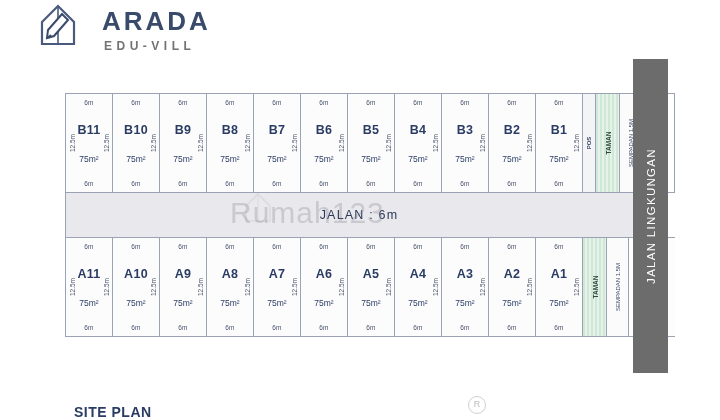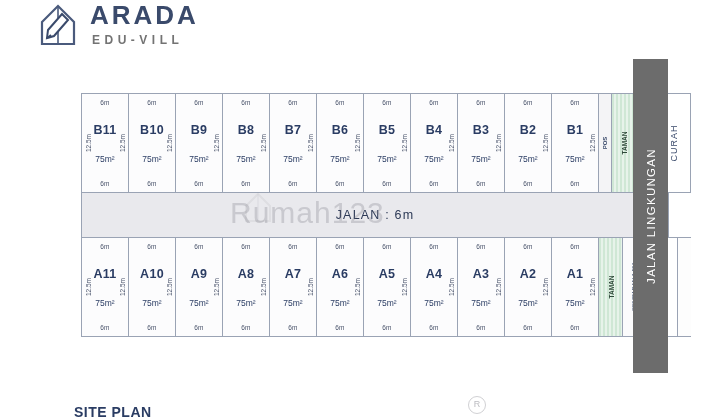--- a/index.html
+++ b/index.html
@@ -28,34 +28,34 @@
     position:absolute; right:98px; bottom:6px;
     width:16px; height:16px; border-radius:50%;
     border:1.5px solid rgba(120,120,130,0.35);
     color:rgba(120,120,130,0.5); font-size:9px;
     text-align:center; line-height:15px;
   }
 
   
   .brand {
     position:absolute; left:34px; top:0px;
-    display:flex; align-items:flex-start; gap:12px; z-index:4;
+    display:flex; align-items:flex-end; gap:24px; z-index:4;
   }
   .brand-mark { width:44px; height:52px; }
   .brand-text { line-height:1; padding-top:2px; }
   .brand-title {
     font-size:26px; font-weight:700; letter-spacing:3px; color:#3a4a6b;
   }
   .brand-sub {
     font-size:12px; font-weight:600; letter-spacing:4.5px; color:#737373;
     margin-top:6px; padding-left:2px;
   }
 
   
-  .plan { position:absolute; left:57px; top:93px; z-index:2;padding-left:24px; }
+  .plan { position:absolute; left:41px; top:93px; z-index:2;padding-left:24px; }
 
   .row {
     display:flex; border:1px solid #9aa3b4; border-right:none;
     background:#fdfdfd; box-sizing:border-box;
   }
   .row.block { height:100px; }
 
   .cell {
     width:47px; box-sizing:border-box;
     border-right:1px solid #9aa3b4;

